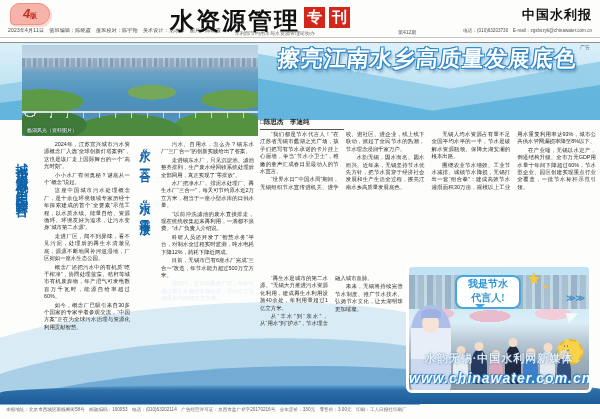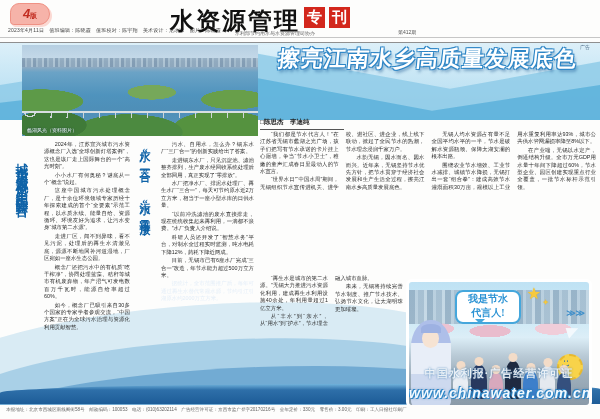--- a/index.html
+++ b/index.html
@@ -78,21 +78,21 @@
       text-align:justify;overflow:hidden;}
   .body-text p{margin:0 0 1px 0;text-indent:2em;}
   .art1-body{left:44px;top:141px;width:86px;height:242px;}
   .art2-body{left:161px;top:141px;width:93px;height:258px;}
   .art2-body p.on-dark{color:#e4eef8;}
   .main-byline{position:absolute;left:260px;top:118px;width:84px;z-index:2;font-size:6.5px;
       font-weight:bold;color:#222;border-bottom:1px solid #555;padding-bottom:2px;}
   .main-colsA{left:260px;top:131px;width:336px;height:140px;column-count:4;column-gap:7px;}
   .main-colsB{left:260px;top:275px;width:143px;height:108px;column-count:2;column-gap:7px;}
   
-  .feature-photo{position:absolute;left:406px;top:279px;width:186px;height:129px;z-index:3;
+  .feature-photo{position:absolute;left:406px;top:264px;width:186px;height:129px;z-index:3;
       border:3px solid #fff;border-radius:6px;box-sizing:border-box;overflow:hidden;
       background:
         radial-gradient(ellipse 30px 10px at 15% 38%,#ecc3d2 0 60%,transparent 61%),
         radial-gradient(ellipse 34px 10px at 45% 40%,#e9bccd 0 60%,transparent 61%),
         radial-gradient(ellipse 30px 10px at 80% 38%,#f0cdd9 0 60%,transparent 61%),
         linear-gradient(180deg,#bfe2f4 0%,#cde9f6 30%,#dceef7 45%,#b9cad6 60%,#9fb0bd 75%,#8a9aa8 100%);}
   .fp-buildings{position:absolute;left:0;top:8px;width:100%;height:34px;opacity:.75;
       background:repeating-linear-gradient(90deg,#8aa4ba 0 6px,#b6c9d8 6px 9px,#9db4c7 9px 15px,#c4d4e0 15px 18px);}
   .bubble{position:absolute;left:46px;top:8px;width:62px;height:30px;background:#fff;
       border:2px solid #45a7dc;border-radius:8px;z-index:4;text-align:center;
@@ -143,20 +143,24 @@
 <div class="page">
 
   <div class="masthead">
     <div class="page-badge"><b>4</b><span>版</span></div>
     <div class="credits-line">2023年4月11日　值班编辑：陈晓霞　值班校对：陈宇翔　美术设计：尼冰冰　图片：陈晓霞</div>
     <div class="masthead-center">
       <span class="mast-title">水资源管理</span><span class="red-box">专</span><span class="red-box">刊</span>
       <div class="issue-no">第412期</div>
     </div>
     <div class="organizer">水利部节约用水与水资源管理司协办</div>
+    <div class="masthead-right">
+      <div class="paper-name">中国水利报</div>
+      <div class="contact-line">电话：(010)63203730　E-mail：zgsbszyk@chinawater.com.cn</div>
+    </div>
   </div>
   <div class="header-rule"></div>
 
   <div class="banner">
     <div class="wave-a"></div>
     <div class="wave-b"></div>
   </div>
   <div class="ad-label" style="position:absolute;right:10px;top:44px;z-index:5;font-size:5px;color:#51708a;">广告</div>
   <div class="headline1" style="z-index:5;">水韵无锡坚持节水优先</div>
   <div class="headline2" style="z-index:5;">擦亮江南水乡高质量发展底色</div>
@@ -222,19 +226,19 @@
     <div class="plane"></div>
     <div class="sun-face"></div>
     <div class="mascot"></div>
     <div class="kid k1"></div>
     <div class="kid k2"></div>
     <div class="kid k3"></div>
     <div class="kid k4"></div>
     <div class="kid k5"></div>
     <div class="kid k6"></div>
     <div class="kid k7"></div>
-    <div class="watermark">中国水利报·广告经营许可证</div>
+    <div class="watermark">水韵无锡·中国水利网新媒体</div>
     <div class="site-url">www.chinawater.com.cn</div>
   </div>
 
   <div class="page-footer">本报地址：北京市西城区南线阁街58号　邮政编码：100053　电话：(010)63202114　广告经营许可证：京西市监广登字20170216号　全年定价：330元　零售价：3.00元　印刷：工人日报社印刷厂</div>
 
 </div>
 
 </body></html>

